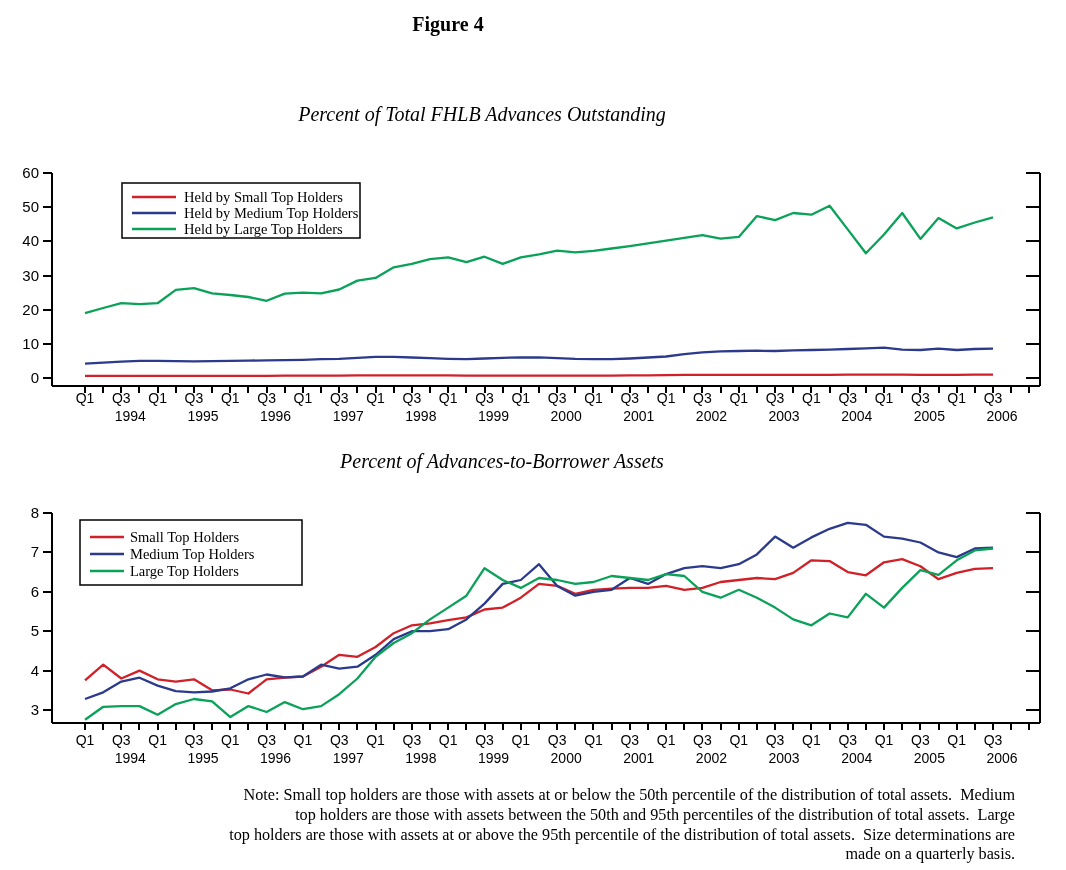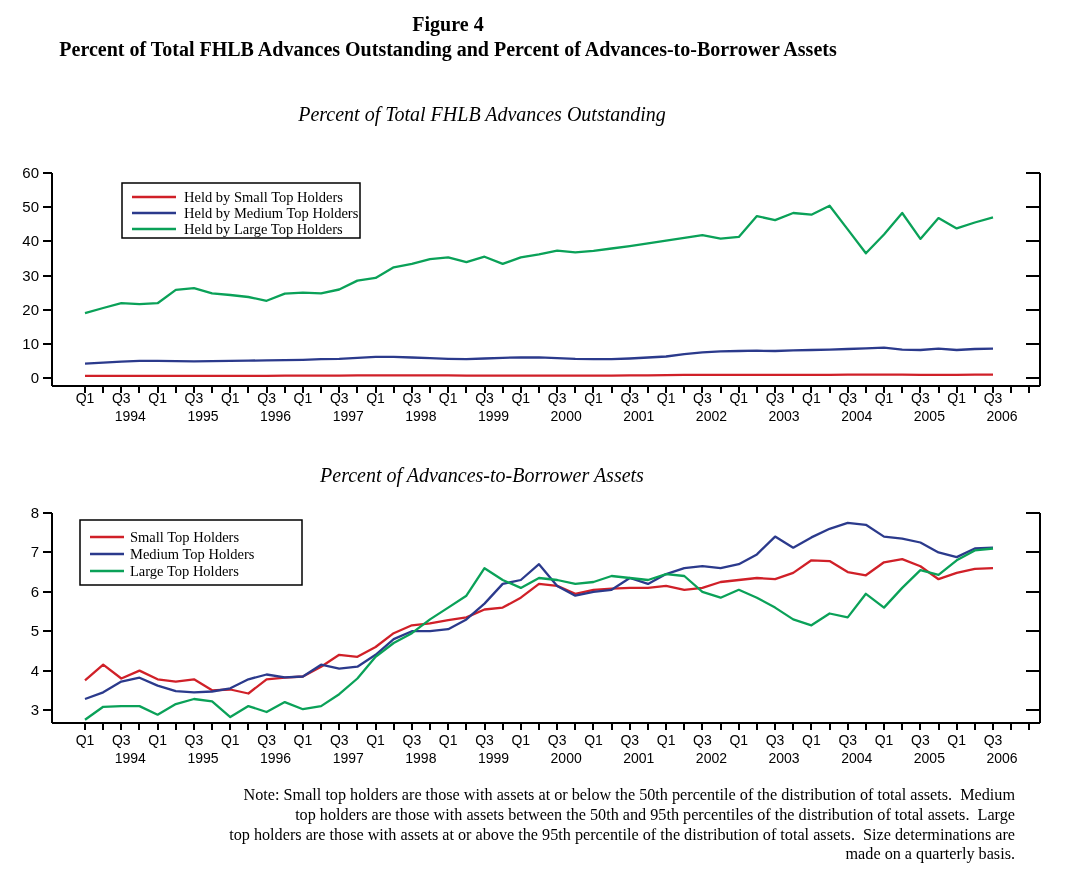--- a/index.html
+++ b/index.html
@@ -5,39 +5,38 @@
   html,body{margin:0;padding:0;background:#fff;}
   .page{position:relative;width:1066px;height:870px;background:#ffffff;overflow:hidden;
         font-family:"Liberation Serif",serif;color:#000;}
   .hdr{position:absolute;top:12px;left:0;width:896px;text-align:center;line-height:25px;}
   .hdr .l1{font-size:20px;font-weight:bold;}
   .hdr .l2{font-size:20px;font-weight:bold;}
   .hdr .l3{font-size:20px;font-weight:normal;}
   .chart-subtitle{position:absolute;left:0;width:964px;text-align:center;
                   font-style:italic;font-size:20px;}
   #subtitle-top{top:103px;}
-  #subtitle-bottom{top:464px;}
+  #subtitle-bottom{top:450px;padding-left:20px;}
   svg.chart{position:absolute;left:0;display:block;}
   #chart-top{top:165px;}
   #chart-bottom{top:500px;}
   .note{position:absolute;top:786px;left:57px;width:958px;font-size:16.2px;
         line-height:19.8px;white-space:pre-wrap;text-align:right;}
   text{fill:#000;}
   .ticktext{font-family:"Liberation Sans",sans-serif;font-size:14px;}
   .ynum{font-family:"Liberation Sans",sans-serif;font-size:15px;}
   .legtext{font-family:"Liberation Serif",serif;font-size:14.5px;}
 </style>
 </head>
 <body>
 
 <div class="page">
 
   <div class="hdr">
     <div class="l1">Figure 4</div>
-    <div class="l2">Percent of Total FHLB Advances Outstanding and Percent of Advances-to-Borrower Assets</div>
   </div>
 
   <div class="chart-subtitle" id="subtitle-top">Percent of Total FHLB Advances Outstanding</div>
 
   <svg class="chart" id="chart-top" width="1066" height="265" viewBox="0 0 1066 265">
       <g stroke="#000000" stroke-width="2" shape-rendering="crispEdges">
         <line x1="52" y1="8" x2="52" y2="221"></line>
         <line x1="1040" y1="8" x2="1040" y2="221"></line>
         <line x1="52" y1="221" x2="1040" y2="221"></line>
         <g>

